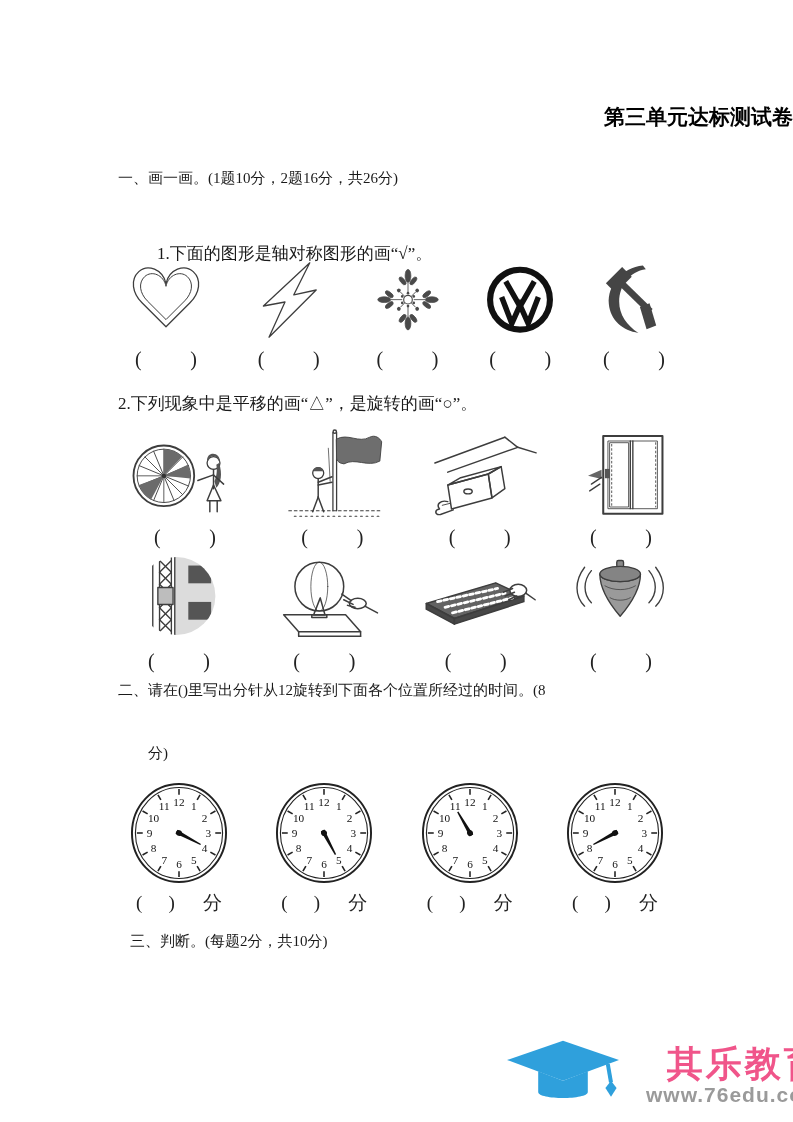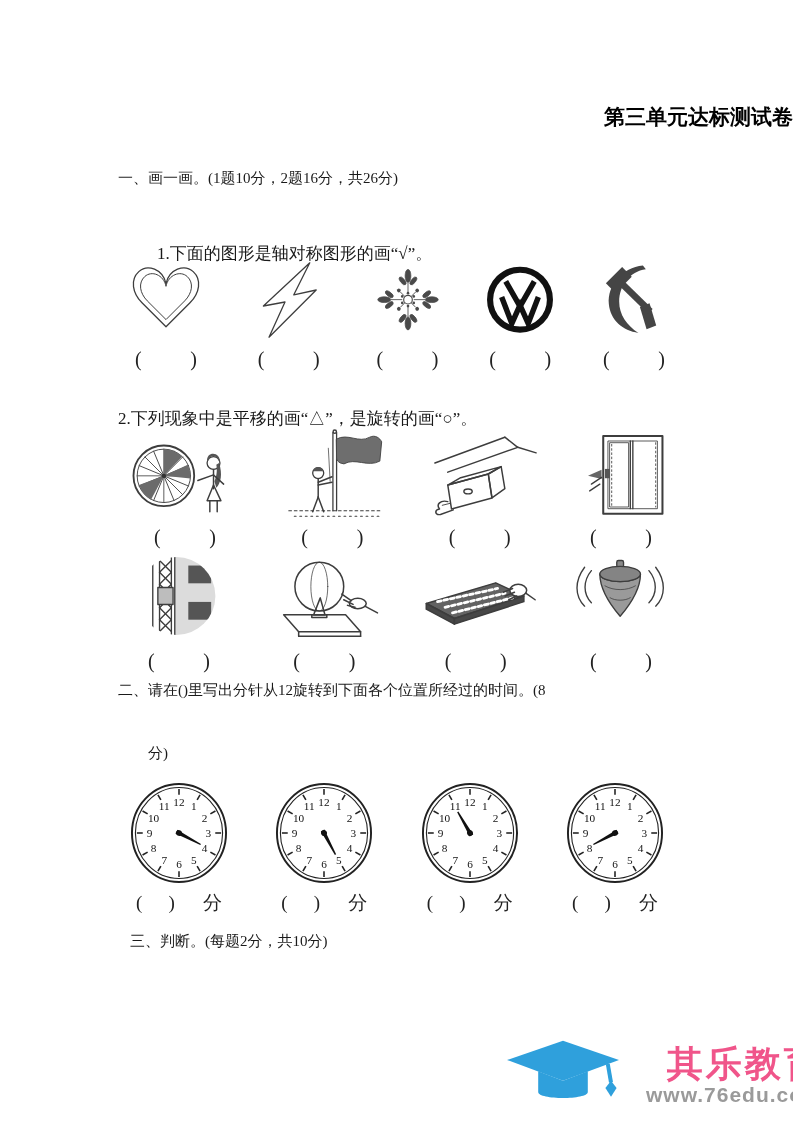--- a/index.html
+++ b/index.html
@@ -151,21 +151,21 @@
       </g>
       <line x1="27" y1="24" x2="72" y2="68" stroke="#454545" stroke-width="9"></line>
     </svg>
     <figcaption class="blank">
         <span>(</span>
         <span>)</span>
       </figcaption>
   </figure>
 </div>
 
-<div class="abs qtext" style="top:407px;left:118px;">2.下列现象中是平移的画“△”，是旋转的画“○”。</div>
+<div class="abs qtext" style="top:392px;left:118px;">2.下列现象中是平移的画“△”，是旋转的画“○”。</div>
 
 <div class="abs figrow" style="top:428px;left:124px;width:552px;">
 
   <figure class="fig" style="margin:0;">
     <svg width="122" height="92" viewBox="0 0 130 100">
       <g class="art">
         <circle cx="42" cy="52" r="33" stroke-width="2"></circle>
         <circle cx="42" cy="52" r="29" stroke-width="1"></circle>
         <g stroke-width="0.9">
           <line x1="42" y1="23" x2="42" y2="81"></line>

